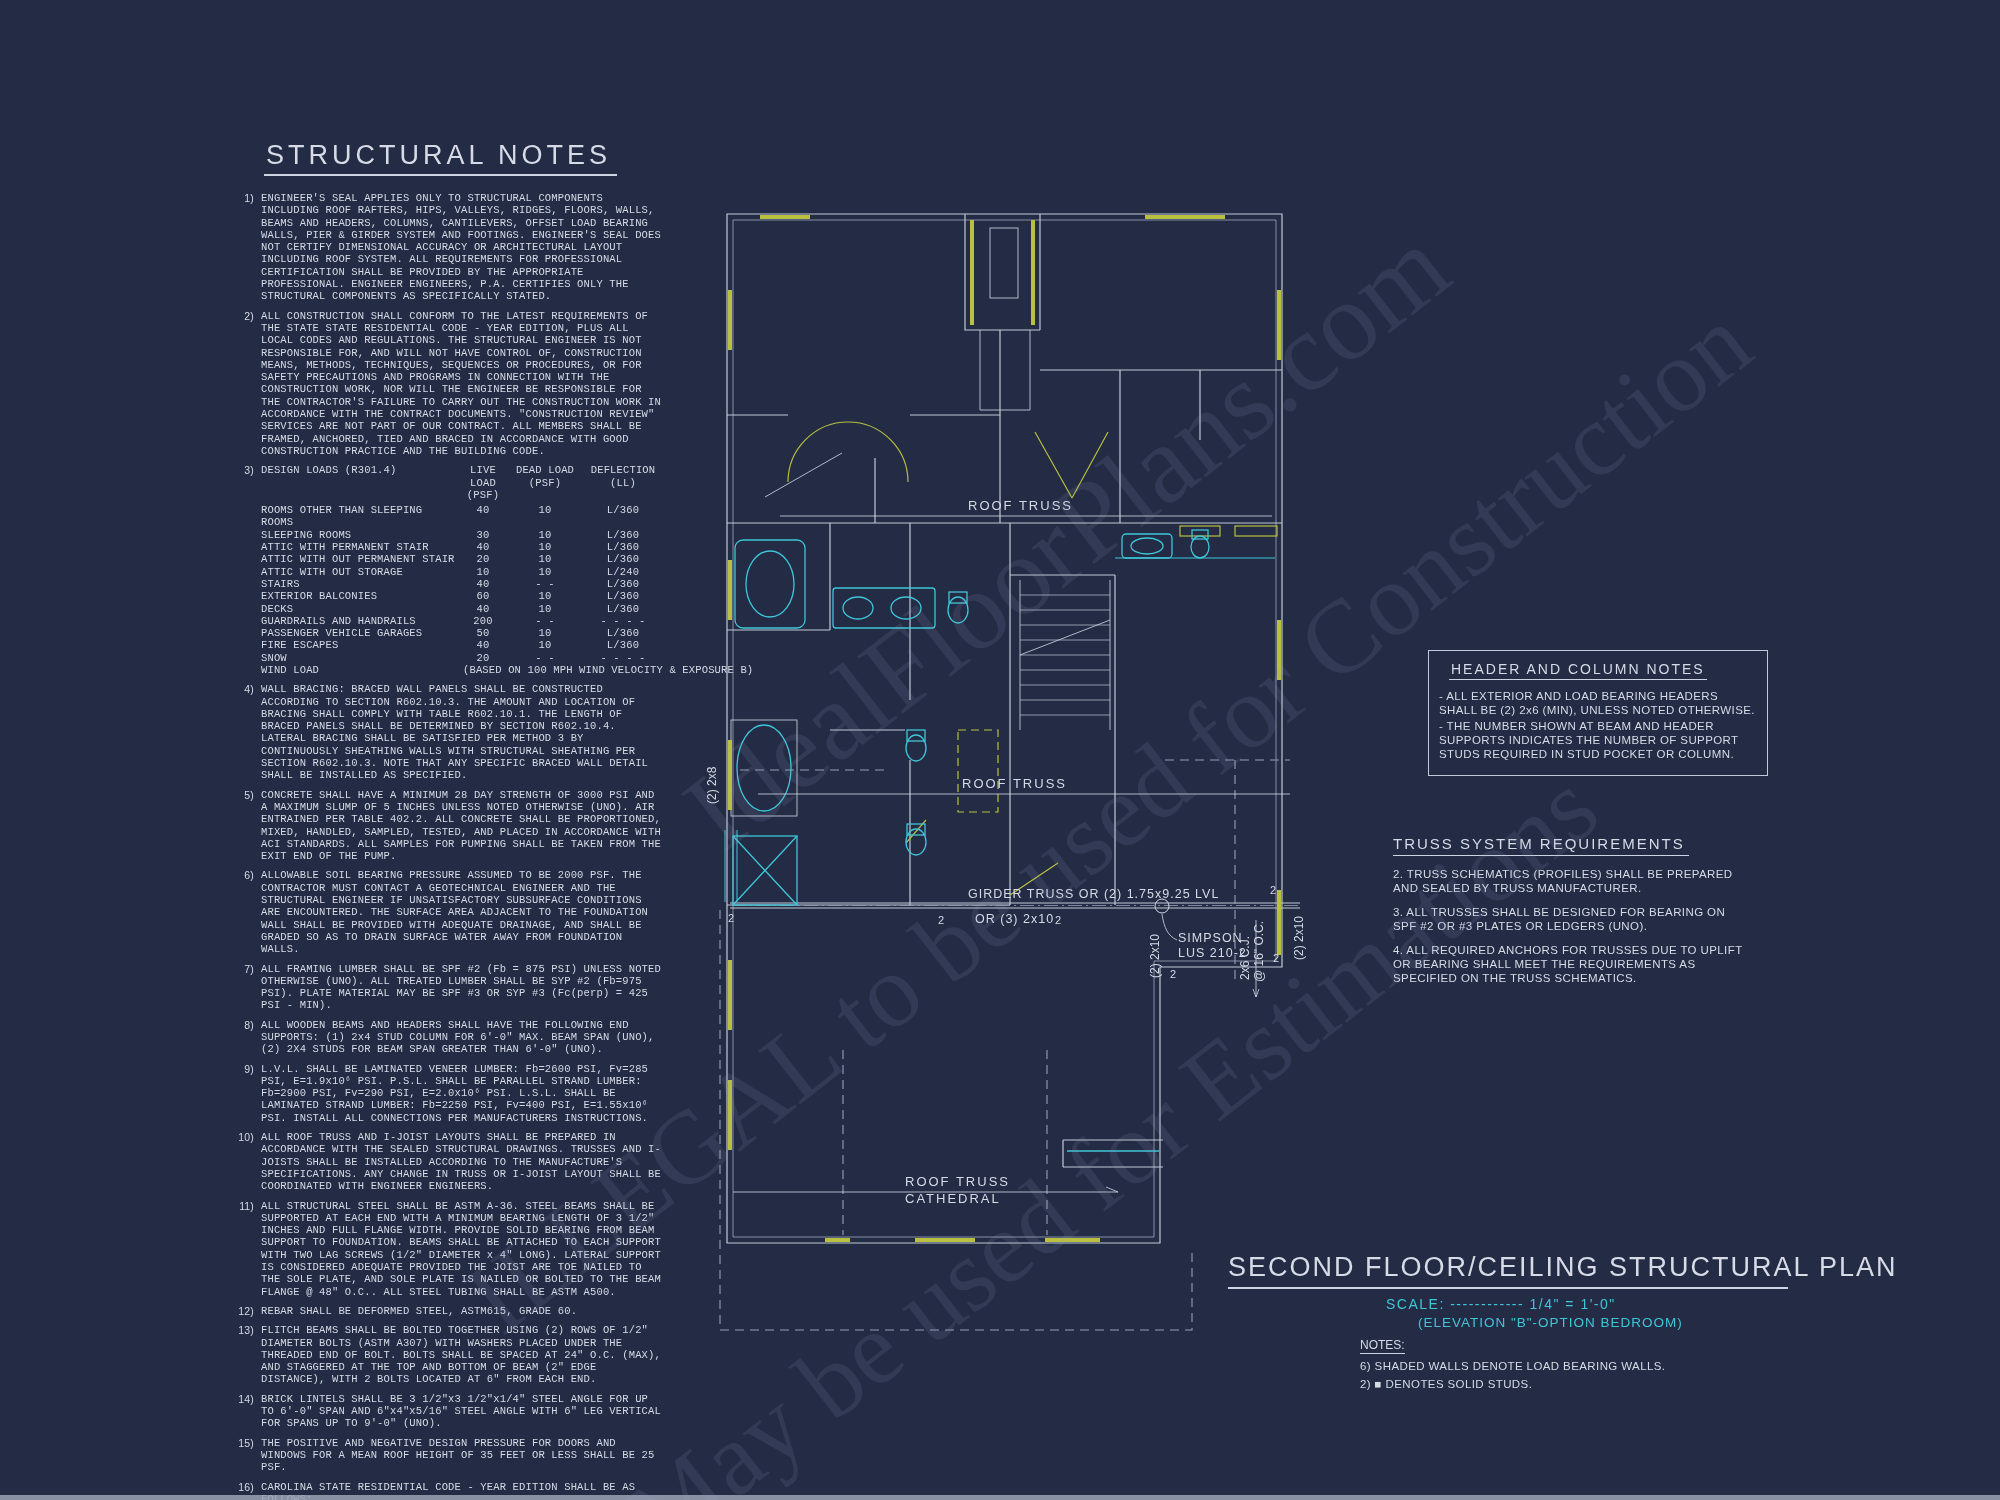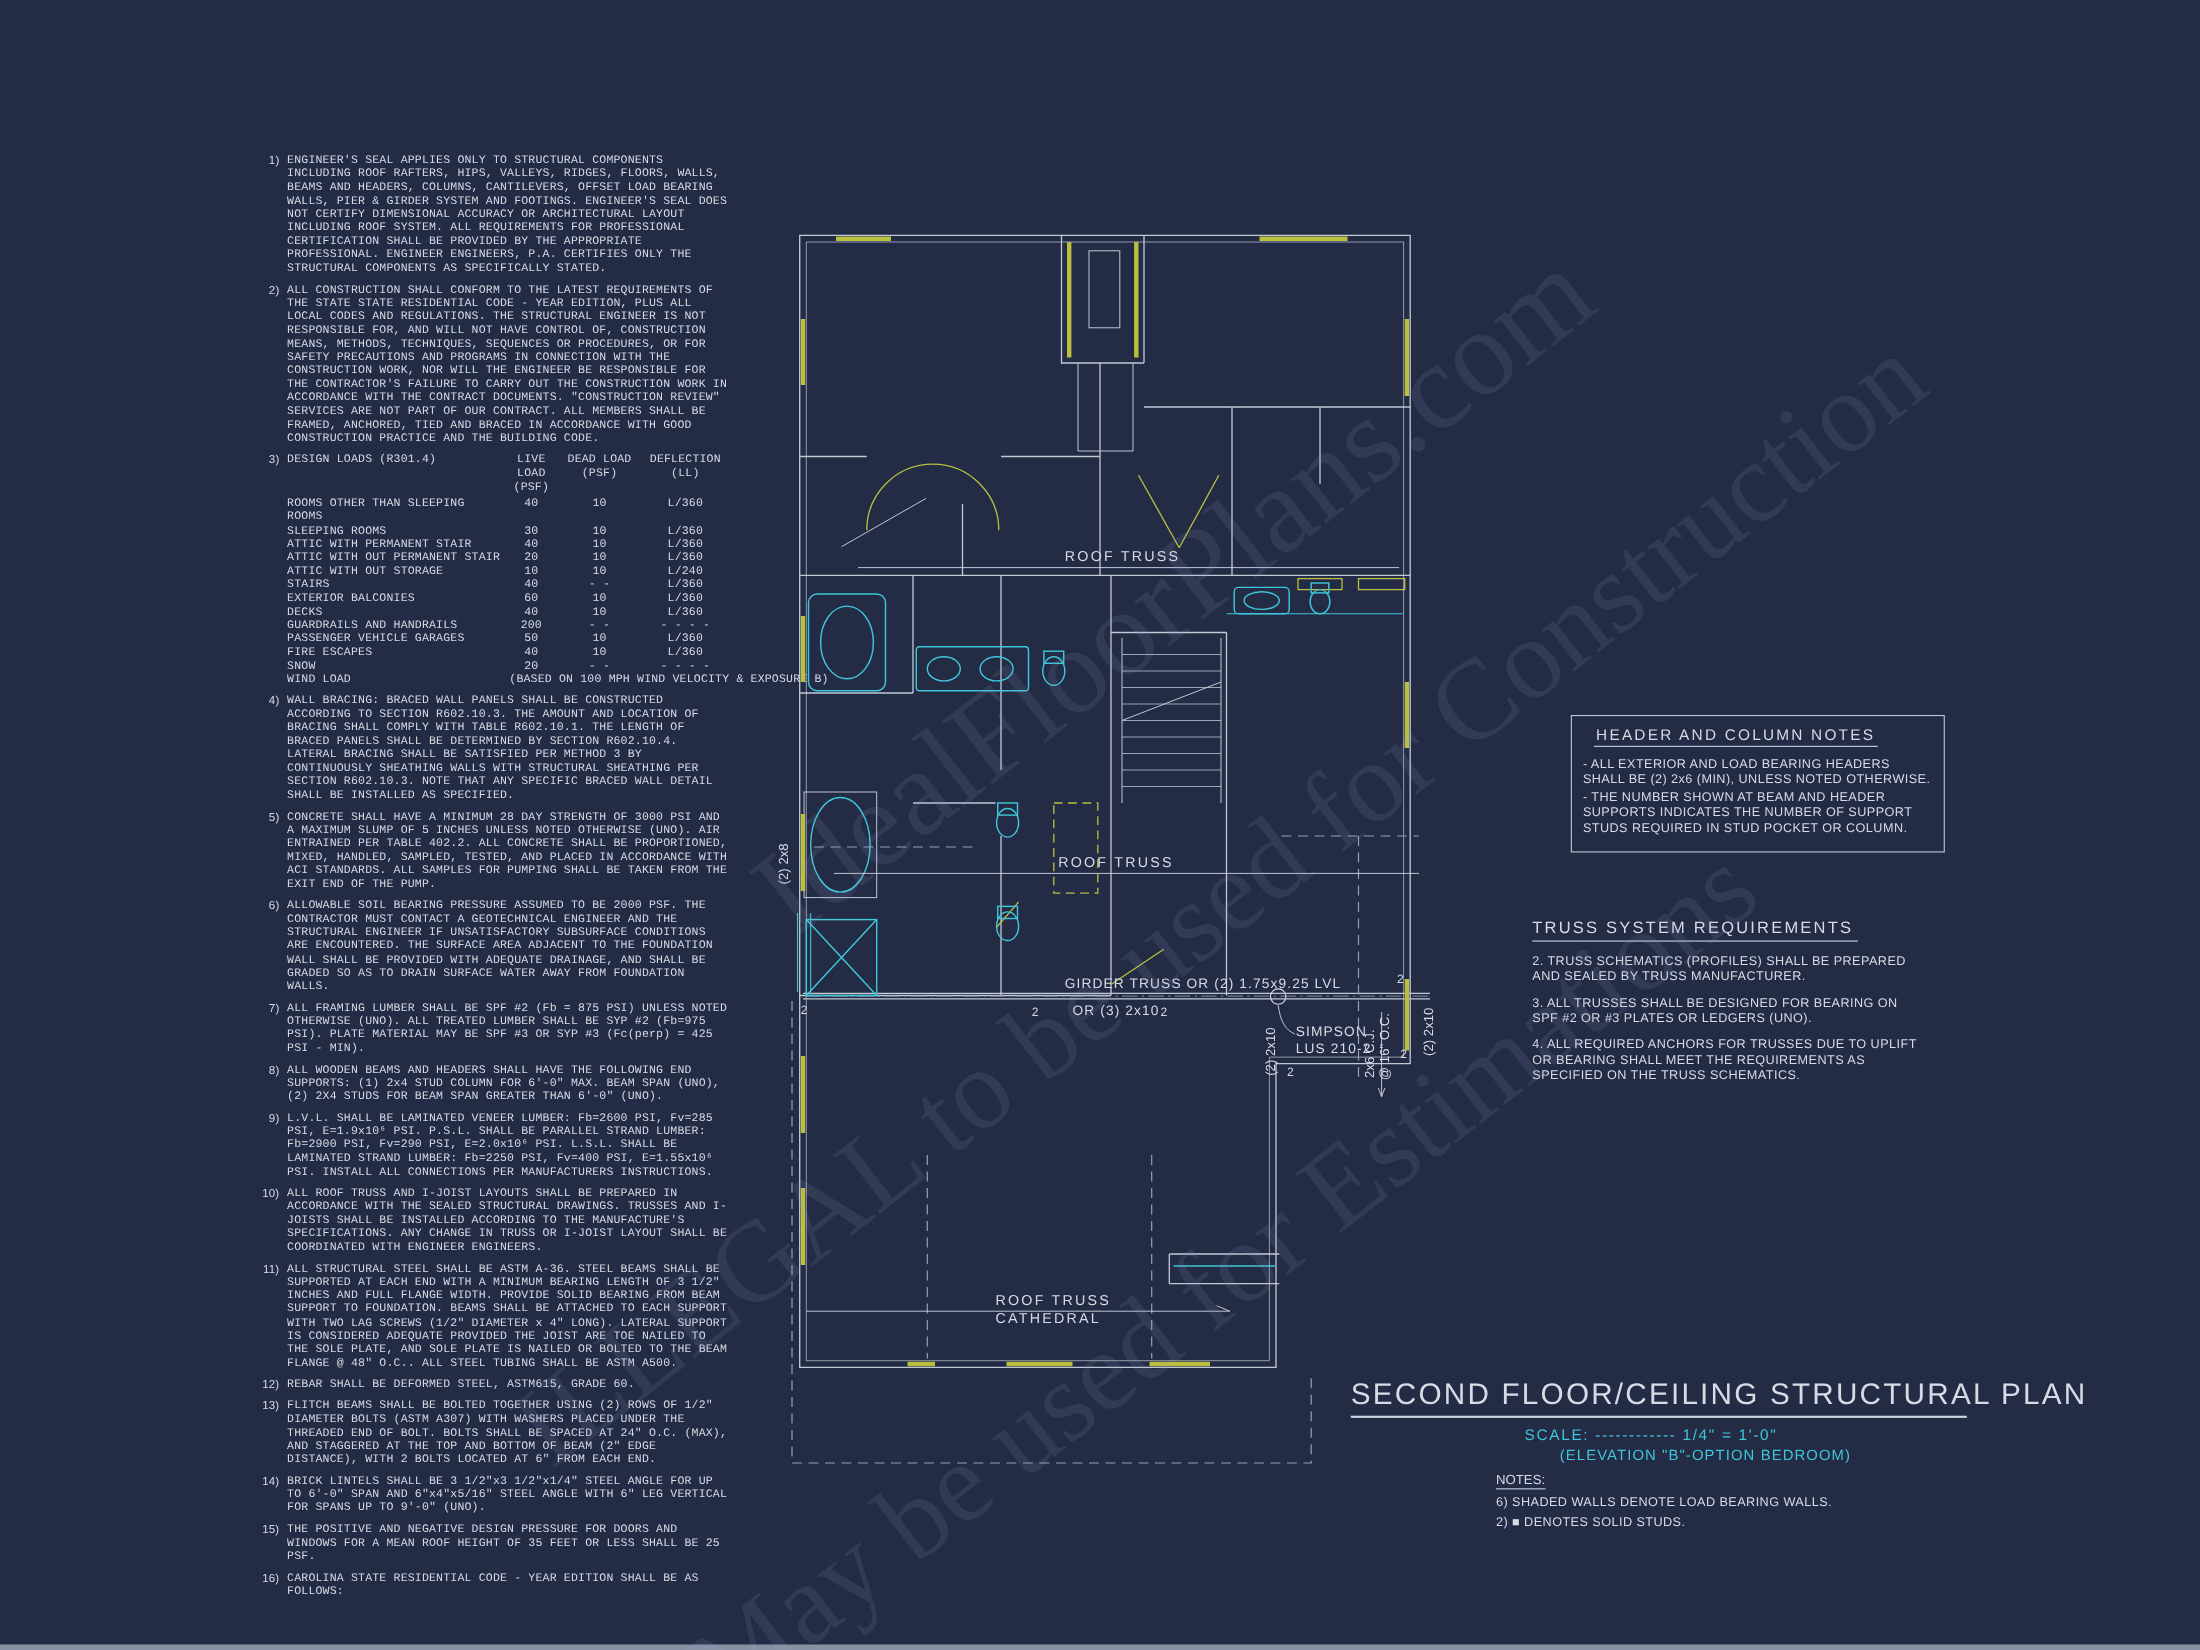--- a/index.html
+++ b/index.html
@@ -59,20 +59,21 @@
   .sheet-edge{left:0;bottom:0;width:2000px;height:5px;background:#9aa3b5;opacity:0.85;}
 </style>
 </head>
 <body>
 
 <div class="wm" id="wm1">IdealFloorPlans.com</div>
 <div class="wm" id="wm2">ILLEGAL to be used for Construction</div>
 <div class="wm" id="wm3">May be used for Estimations</div>
 
 <div class="abs notes-col">
+  <div class="sn-title">STRUCTURAL NOTES</div>
 
   <div class="note">
     <span class="nn">1)</span>
     <span class="nt">ENGINEER'S SEAL APPLIES ONLY TO STRUCTURAL COMPONENTS INCLUDING ROOF RAFTERS, HIPS, VALLEYS, RIDGES, FLOORS, WALLS, BEAMS AND HEADERS, COLUMNS, CANTILEVERS, OFFSET LOAD BEARING WALLS, PIER &amp; GIRDER SYSTEM AND FOOTINGS.  ENGINEER'S SEAL DOES NOT CERTIFY DIMENSIONAL ACCURACY OR ARCHITECTURAL LAYOUT INCLUDING ROOF SYSTEM. ALL REQUIREMENTS FOR PROFESSIONAL CERTIFICATION SHALL BE PROVIDED BY THE APPROPRIATE PROFESSIONAL. ENGINEER ENGINEERS, P.A. CERTIFIES ONLY THE STRUCTURAL COMPONENTS AS SPECIFICALLY STATED.</span>
   </div>
   <div class="note">
     <span class="nn">2)</span>
     <span class="nt">ALL CONSTRUCTION SHALL CONFORM TO THE LATEST REQUIREMENTS OF THE STATE STATE RESIDENTIAL CODE - YEAR EDITION, PLUS ALL LOCAL CODES AND REGULATIONS. THE STRUCTURAL ENGINEER IS NOT RESPONSIBLE FOR, AND WILL NOT HAVE CONTROL OF, CONSTRUCTION MEANS, METHODS, TECHNIQUES, SEQUENCES OR PROCEDURES, OR FOR SAFETY PRECAUTIONS AND PROGRAMS IN CONNECTION WITH THE CONSTRUCTION WORK, NOR WILL THE ENGINEER BE RESPONSIBLE FOR THE CONTRACTOR'S FAILURE TO CARRY OUT THE CONSTRUCTION WORK IN ACCORDANCE WITH THE CONTRACT DOCUMENTS. "CONSTRUCTION REVIEW" SERVICES ARE NOT PART OF OUR CONTRACT. ALL MEMBERS SHALL BE FRAMED, ANCHORED, TIED AND BRACED IN ACCORDANCE WITH GOOD CONSTRUCTION PRACTICE AND THE BUILDING CODE.</span>
   </div>
 

